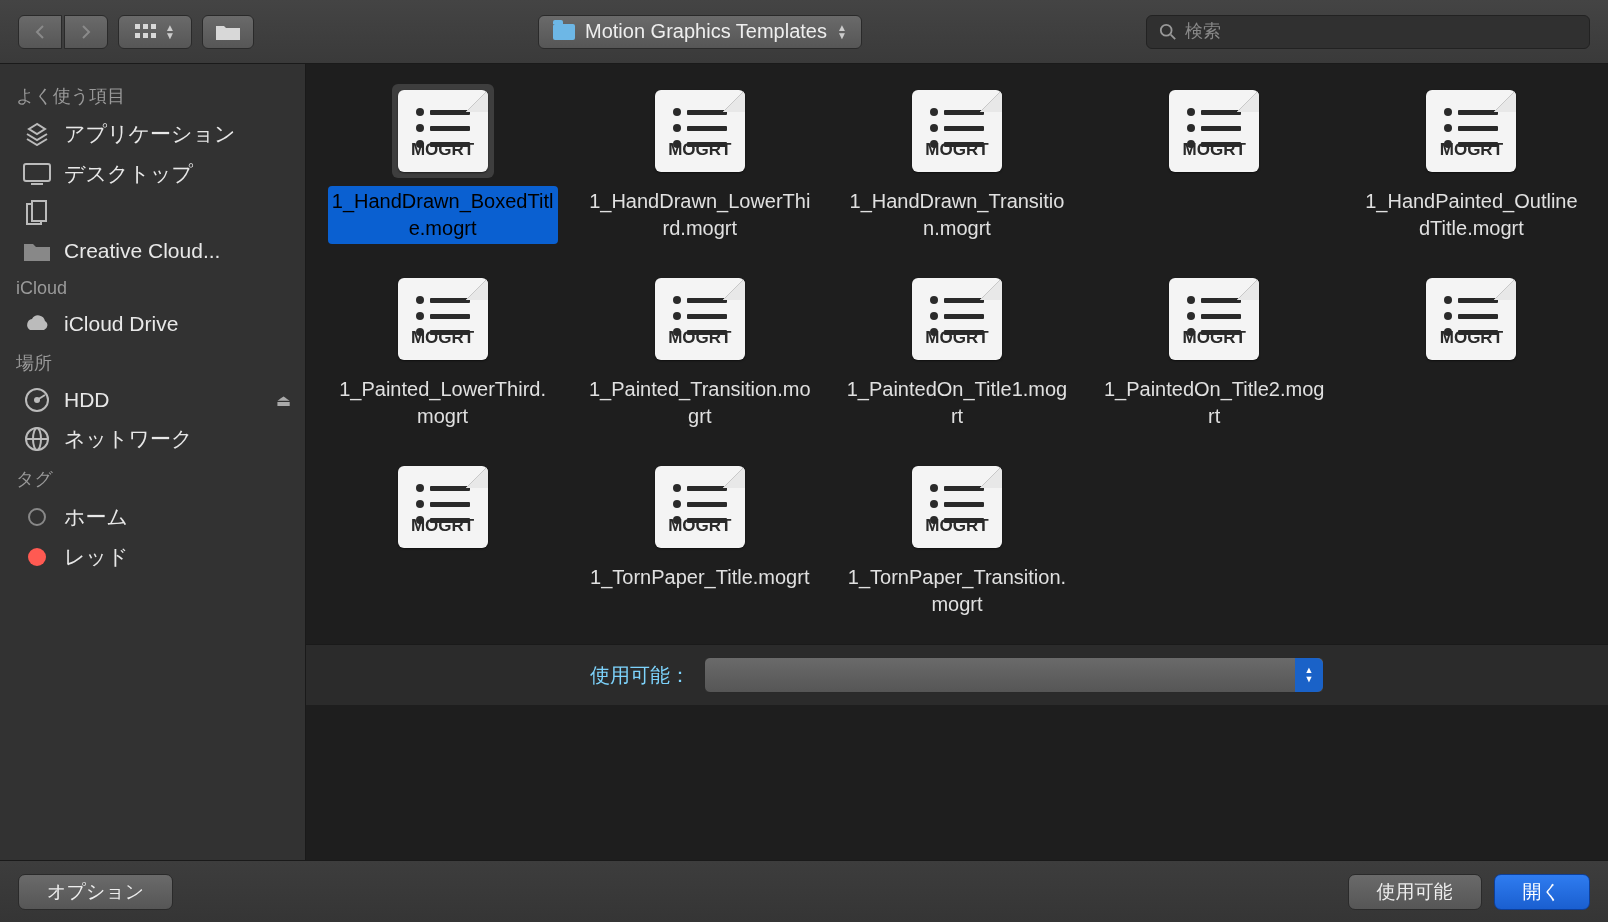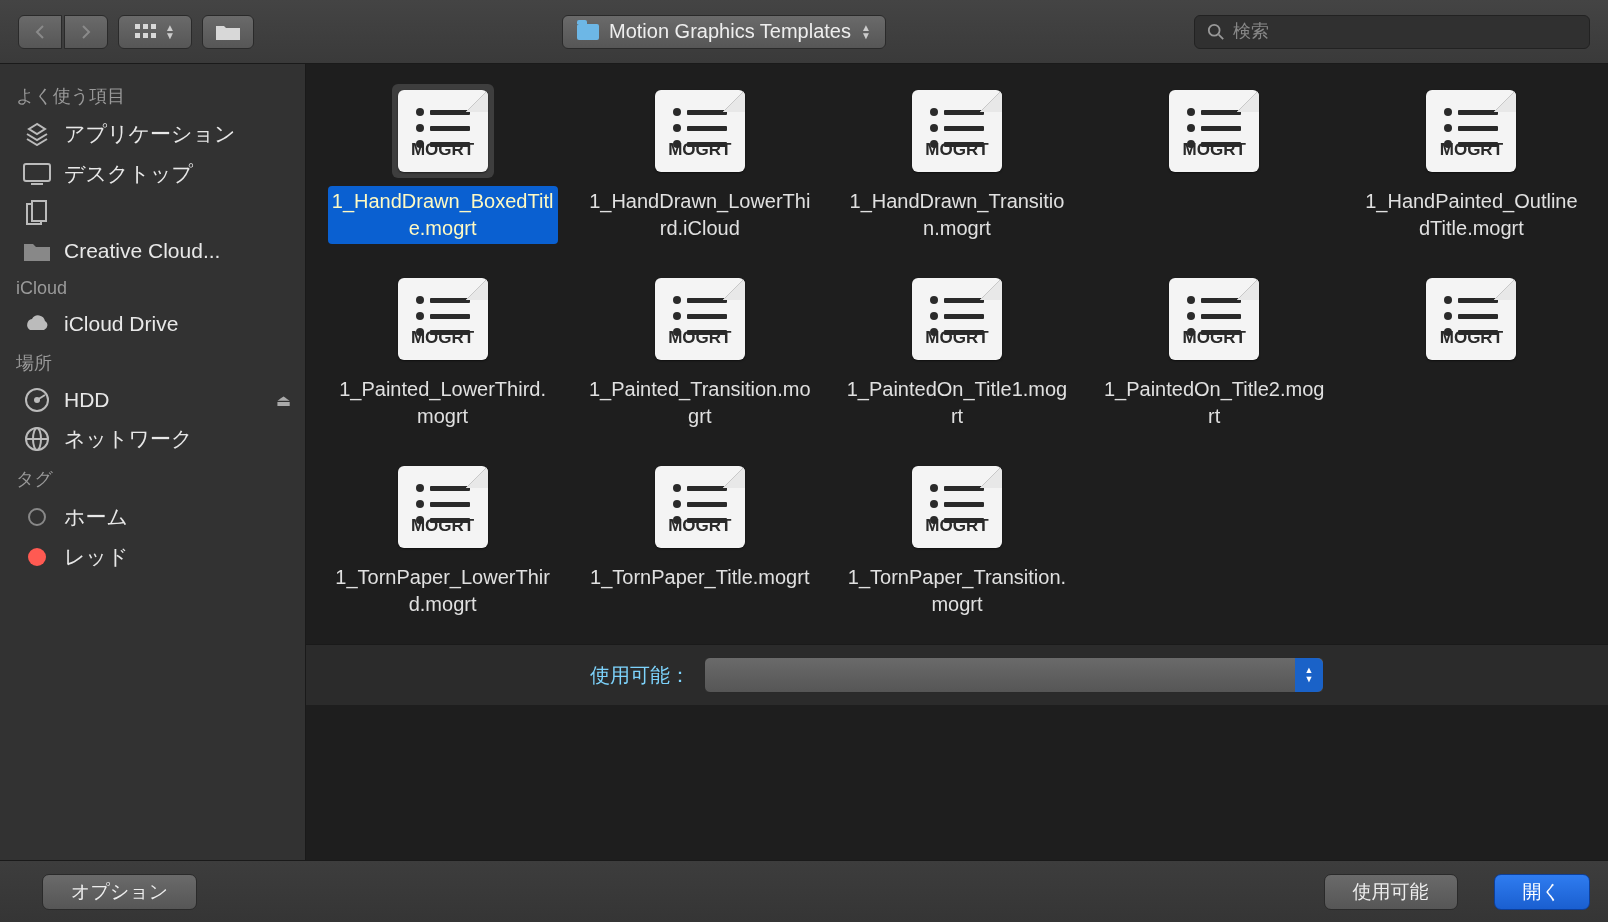--- a/index.html
+++ b/index.html
@@ -74,21 +74,21 @@
 .updown {
   display: flex; flex-direction: column; font-size: 10px; line-height: 8px; color: #ccc;
 }
 .search-wrap {
   display: flex;
   align-items: center;
   background: #303030;
   border: 1px solid #222;
   border-radius: 6px;
   height: 34px;
-  width: 396px;
+  width: 444px;
   padding: 0 12px;
   gap: 8px;
 }
 .search-wrap input {
   background: transparent;
   border: none;
   outline: none;
   color: #ddd;
   font-size: 18px;
   flex: 1;
@@ -199,21 +199,21 @@
   font-size: 20px;
   line-height: 1.35;
   max-width: 230px;
   color: #e0e0e0;
   word-break: break-word;
   padding: 2px 4px;
   border-radius: 4px;
 }
 .file.selected .fname {
   background: #0a60d1;
-  color: #fef9c3;
+  color: #000000;
 }
 
 .filter-row {
   background: #2b2b2b;
   border-top: 1px solid #1a1a1a;
   padding: 12px 0;
   display: flex;
   align-items: center;
   justify-content: center;
   gap: 14px;
@@ -257,21 +257,20 @@
   border: 1px solid #2a2a2a;
   border-radius: 7px;
   height: 36px;
   padding: 0 28px;
   color: #eee;
   font-size: 19px;
   display: flex;
   align-items: center;
   justify-content: center;
   cursor: default;
-  margin-left: 24px;
 }
 .btn.primary {
   background: linear-gradient(#2f7cf0, #1a5fd0);
   border-color: #0d3f99;
   color: #fff;
 }
 svg { fill: currentColor; }
 </style>
 </head>
 <body>
@@ -457,21 +456,21 @@
                   <div class="bar"></div>
                 </div>
       <div class="line">
                   <div class="dot"></div>
                   <div class="bar"></div>
                 </div>
     </div>
     <div class="ext">MOGRT</div>
             </div>
           </div>
-          <div class="fname">1_HandDrawn_LowerThird.iCloud</div>
+          <div class="fname">1_HandDrawn_LowerThird.mogrt</div>
         </div>
         <div class="file">
           <div class="thumb-wrap">
             <div class="thumb">
     <div class="lines">
       <div class="line">
                   <div class="dot"></div>
                   <div class="bar"></div>
                 </div>
       <div class="line">
@@ -653,21 +652,20 @@
                   <div class="bar"></div>
                 </div>
       <div class="line">
                   <div class="dot"></div>
                   <div class="bar"></div>
                 </div>
     </div>
     <div class="ext">MOGRT</div>
             </div>
           </div>
-          <div class="fname">1_TornPaper_LowerThird.mogrt</div>
         </div>
         <div class="file">
           <div class="thumb-wrap">
             <div class="thumb">
     <div class="lines">
       <div class="line">
                   <div class="dot"></div>
                   <div class="bar"></div>
                 </div>
       <div class="line">

